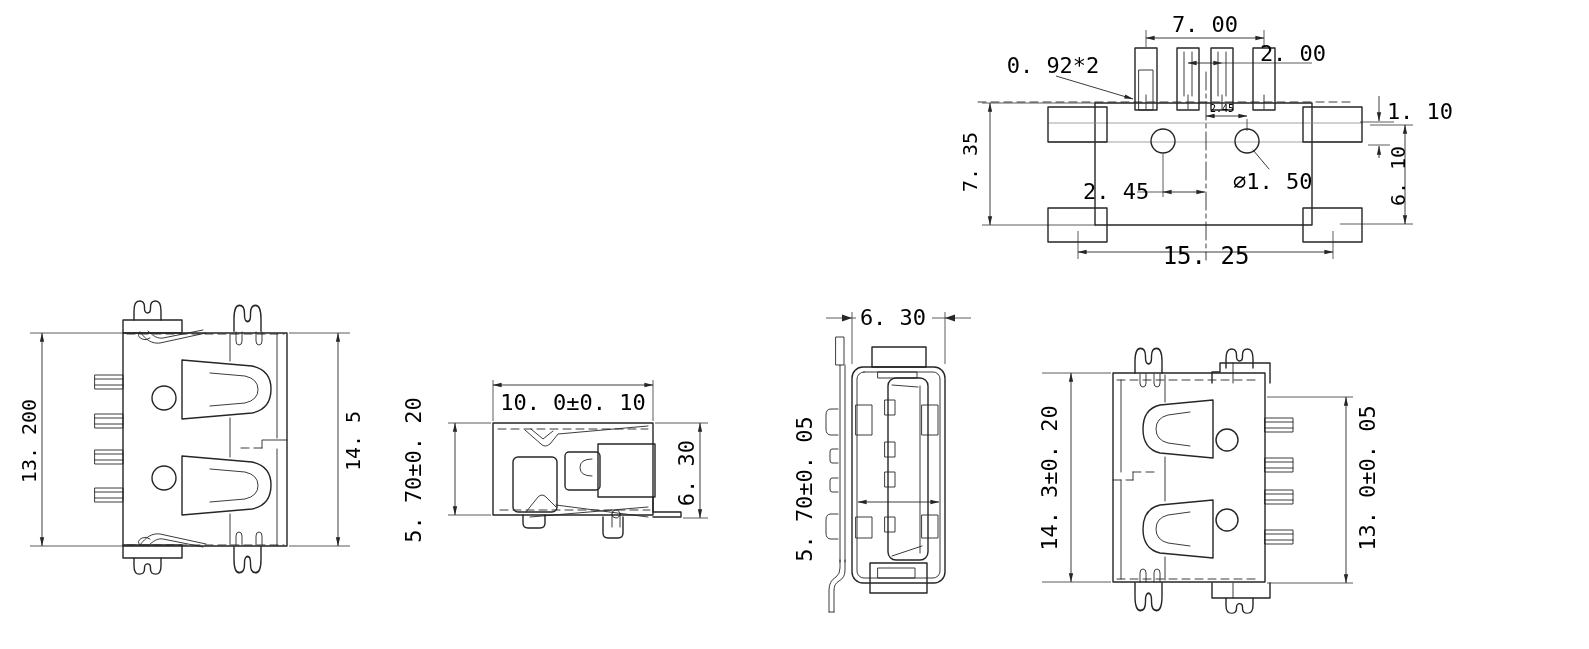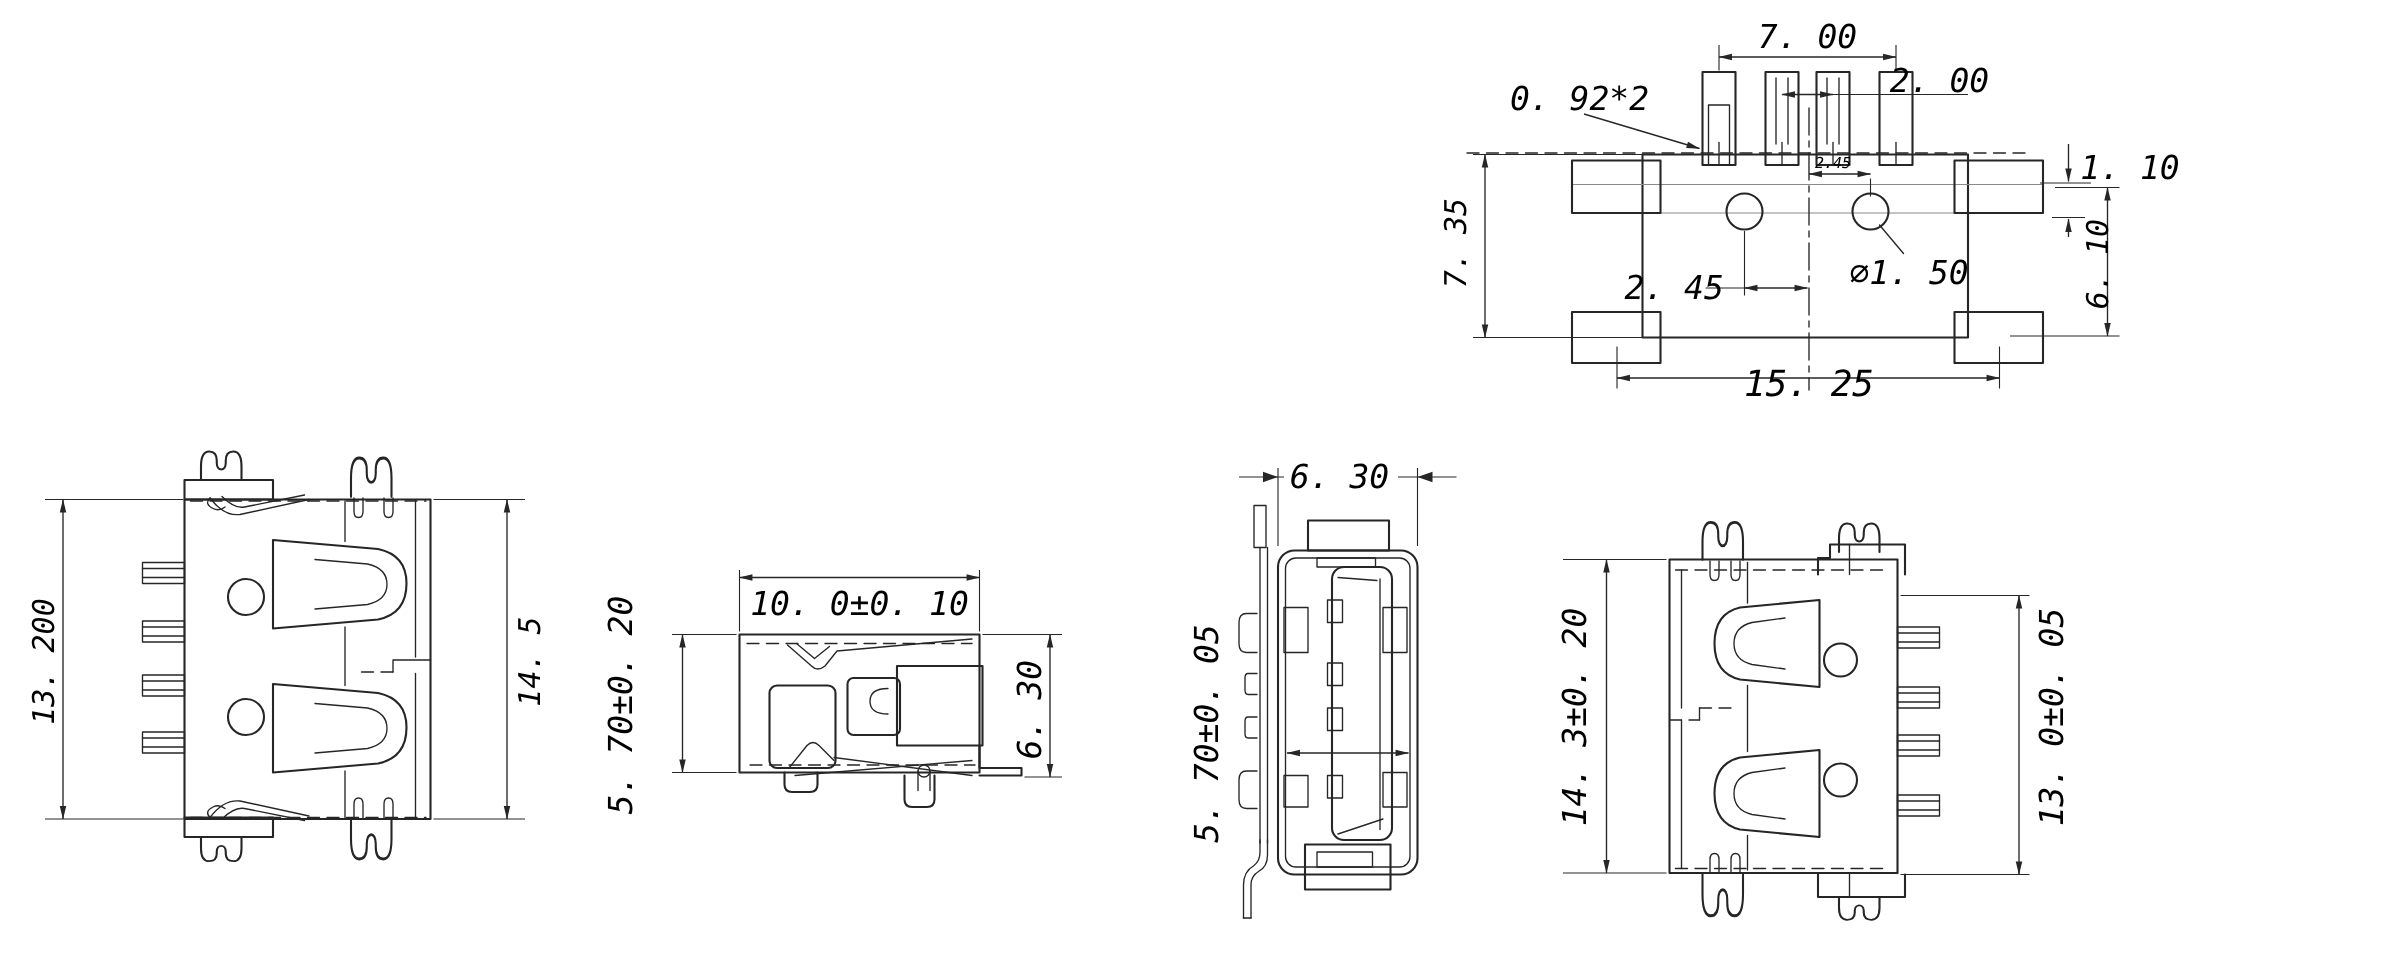--- a/index.html
+++ b/index.html
@@ -1,16 +1,16 @@
 <!DOCTYPE html>
 <html><head>
 <meta charset="utf-8">
 <style>
   html,body{margin:0;padding:0;background:#fff;}
-  .stage{position:relative;width:1589px;height:649px;background:#fff;overflow:hidden;font-style:italic;}
+  .stage{position:relative;width:1589px;height:649px;background:#fff;overflow:hidden;}
   svg{display:block;}
   svg text{font-family:"DejaVu Sans Mono","Liberation Mono",monospace;fill:#000;}
   .s{stroke:#262626;stroke-width:1.4;fill:none;stroke-linecap:round;stroke-linejoin:round;}
   .t{stroke:#262626;stroke-width:0.9;fill:none;stroke-linecap:round;stroke-linejoin:round;}
   .x{stroke:#262626;stroke-width:0.75;fill:none;}
   .ph{stroke:#8a8a8a;stroke-width:0.8;fill:none;}
   .dsh{stroke-dasharray:8 5;}
   .cl{stroke-dasharray:18 4 4 4;}
   .dm{stroke:#262626;stroke-width:0.9;fill:none;marker-start:url(#arr);marker-end:url(#arr);}
   .dme{stroke:#262626;stroke-width:0.9;fill:none;marker-end:url(#arr);}

